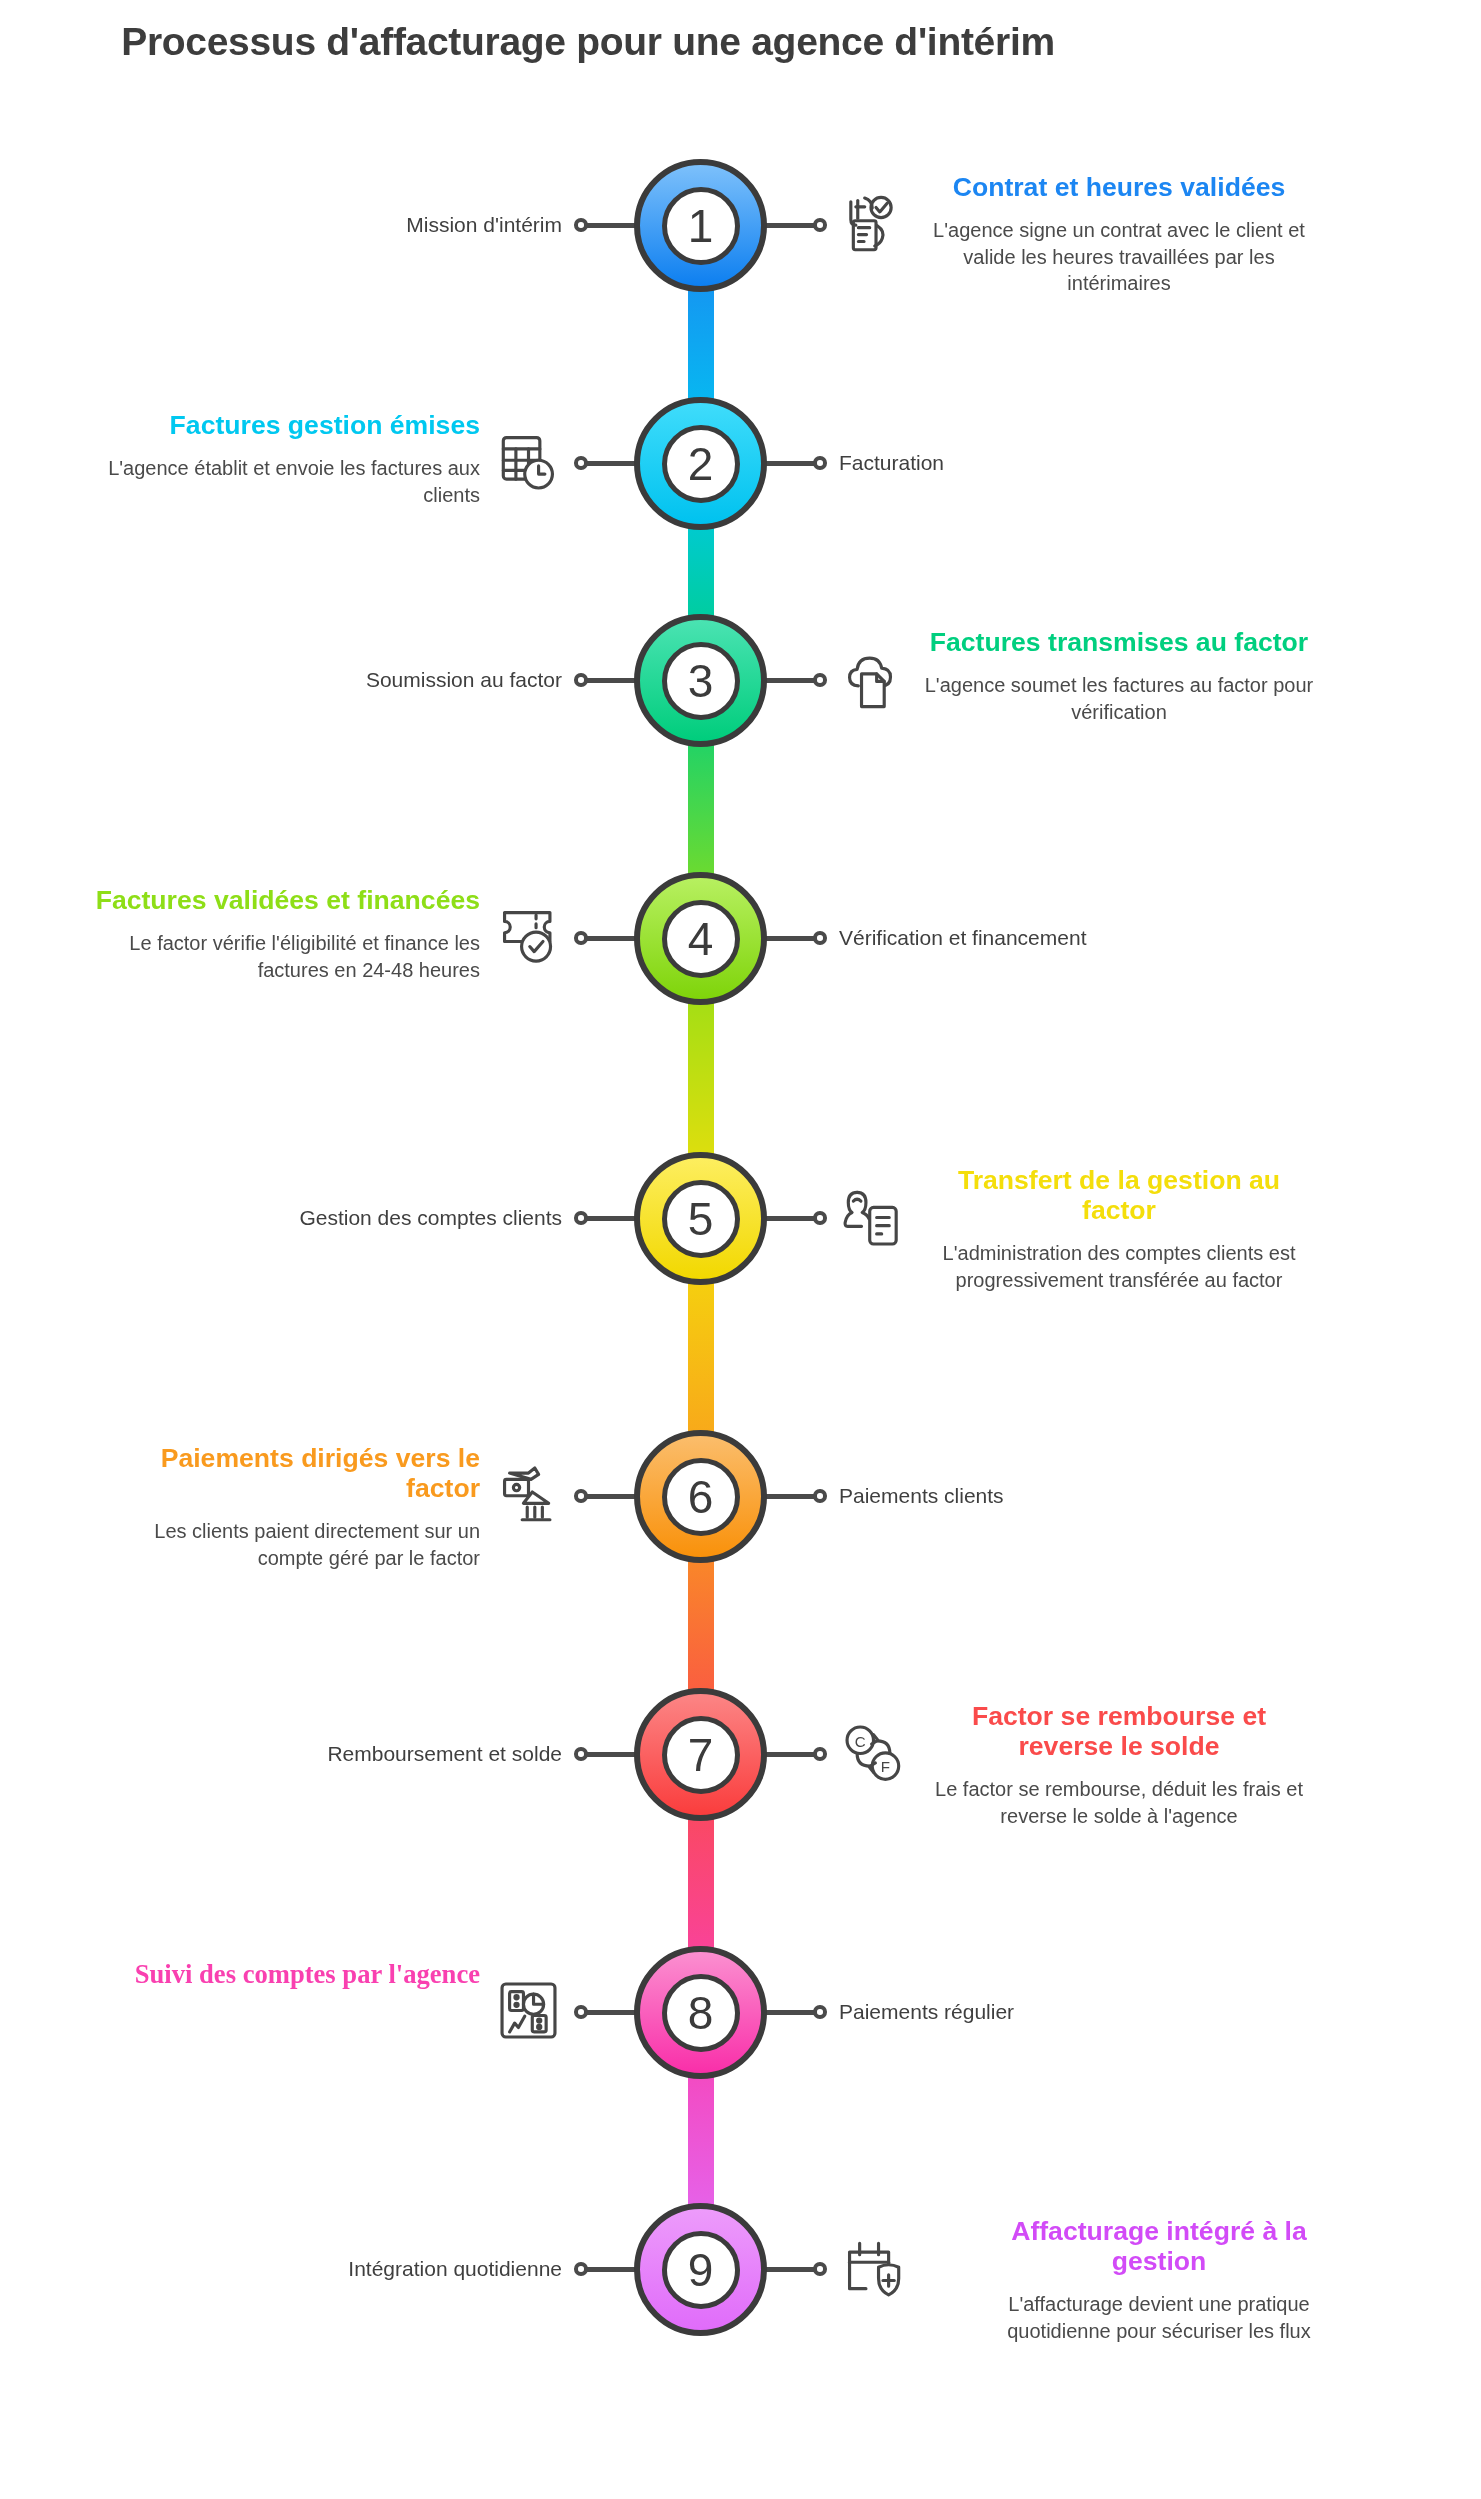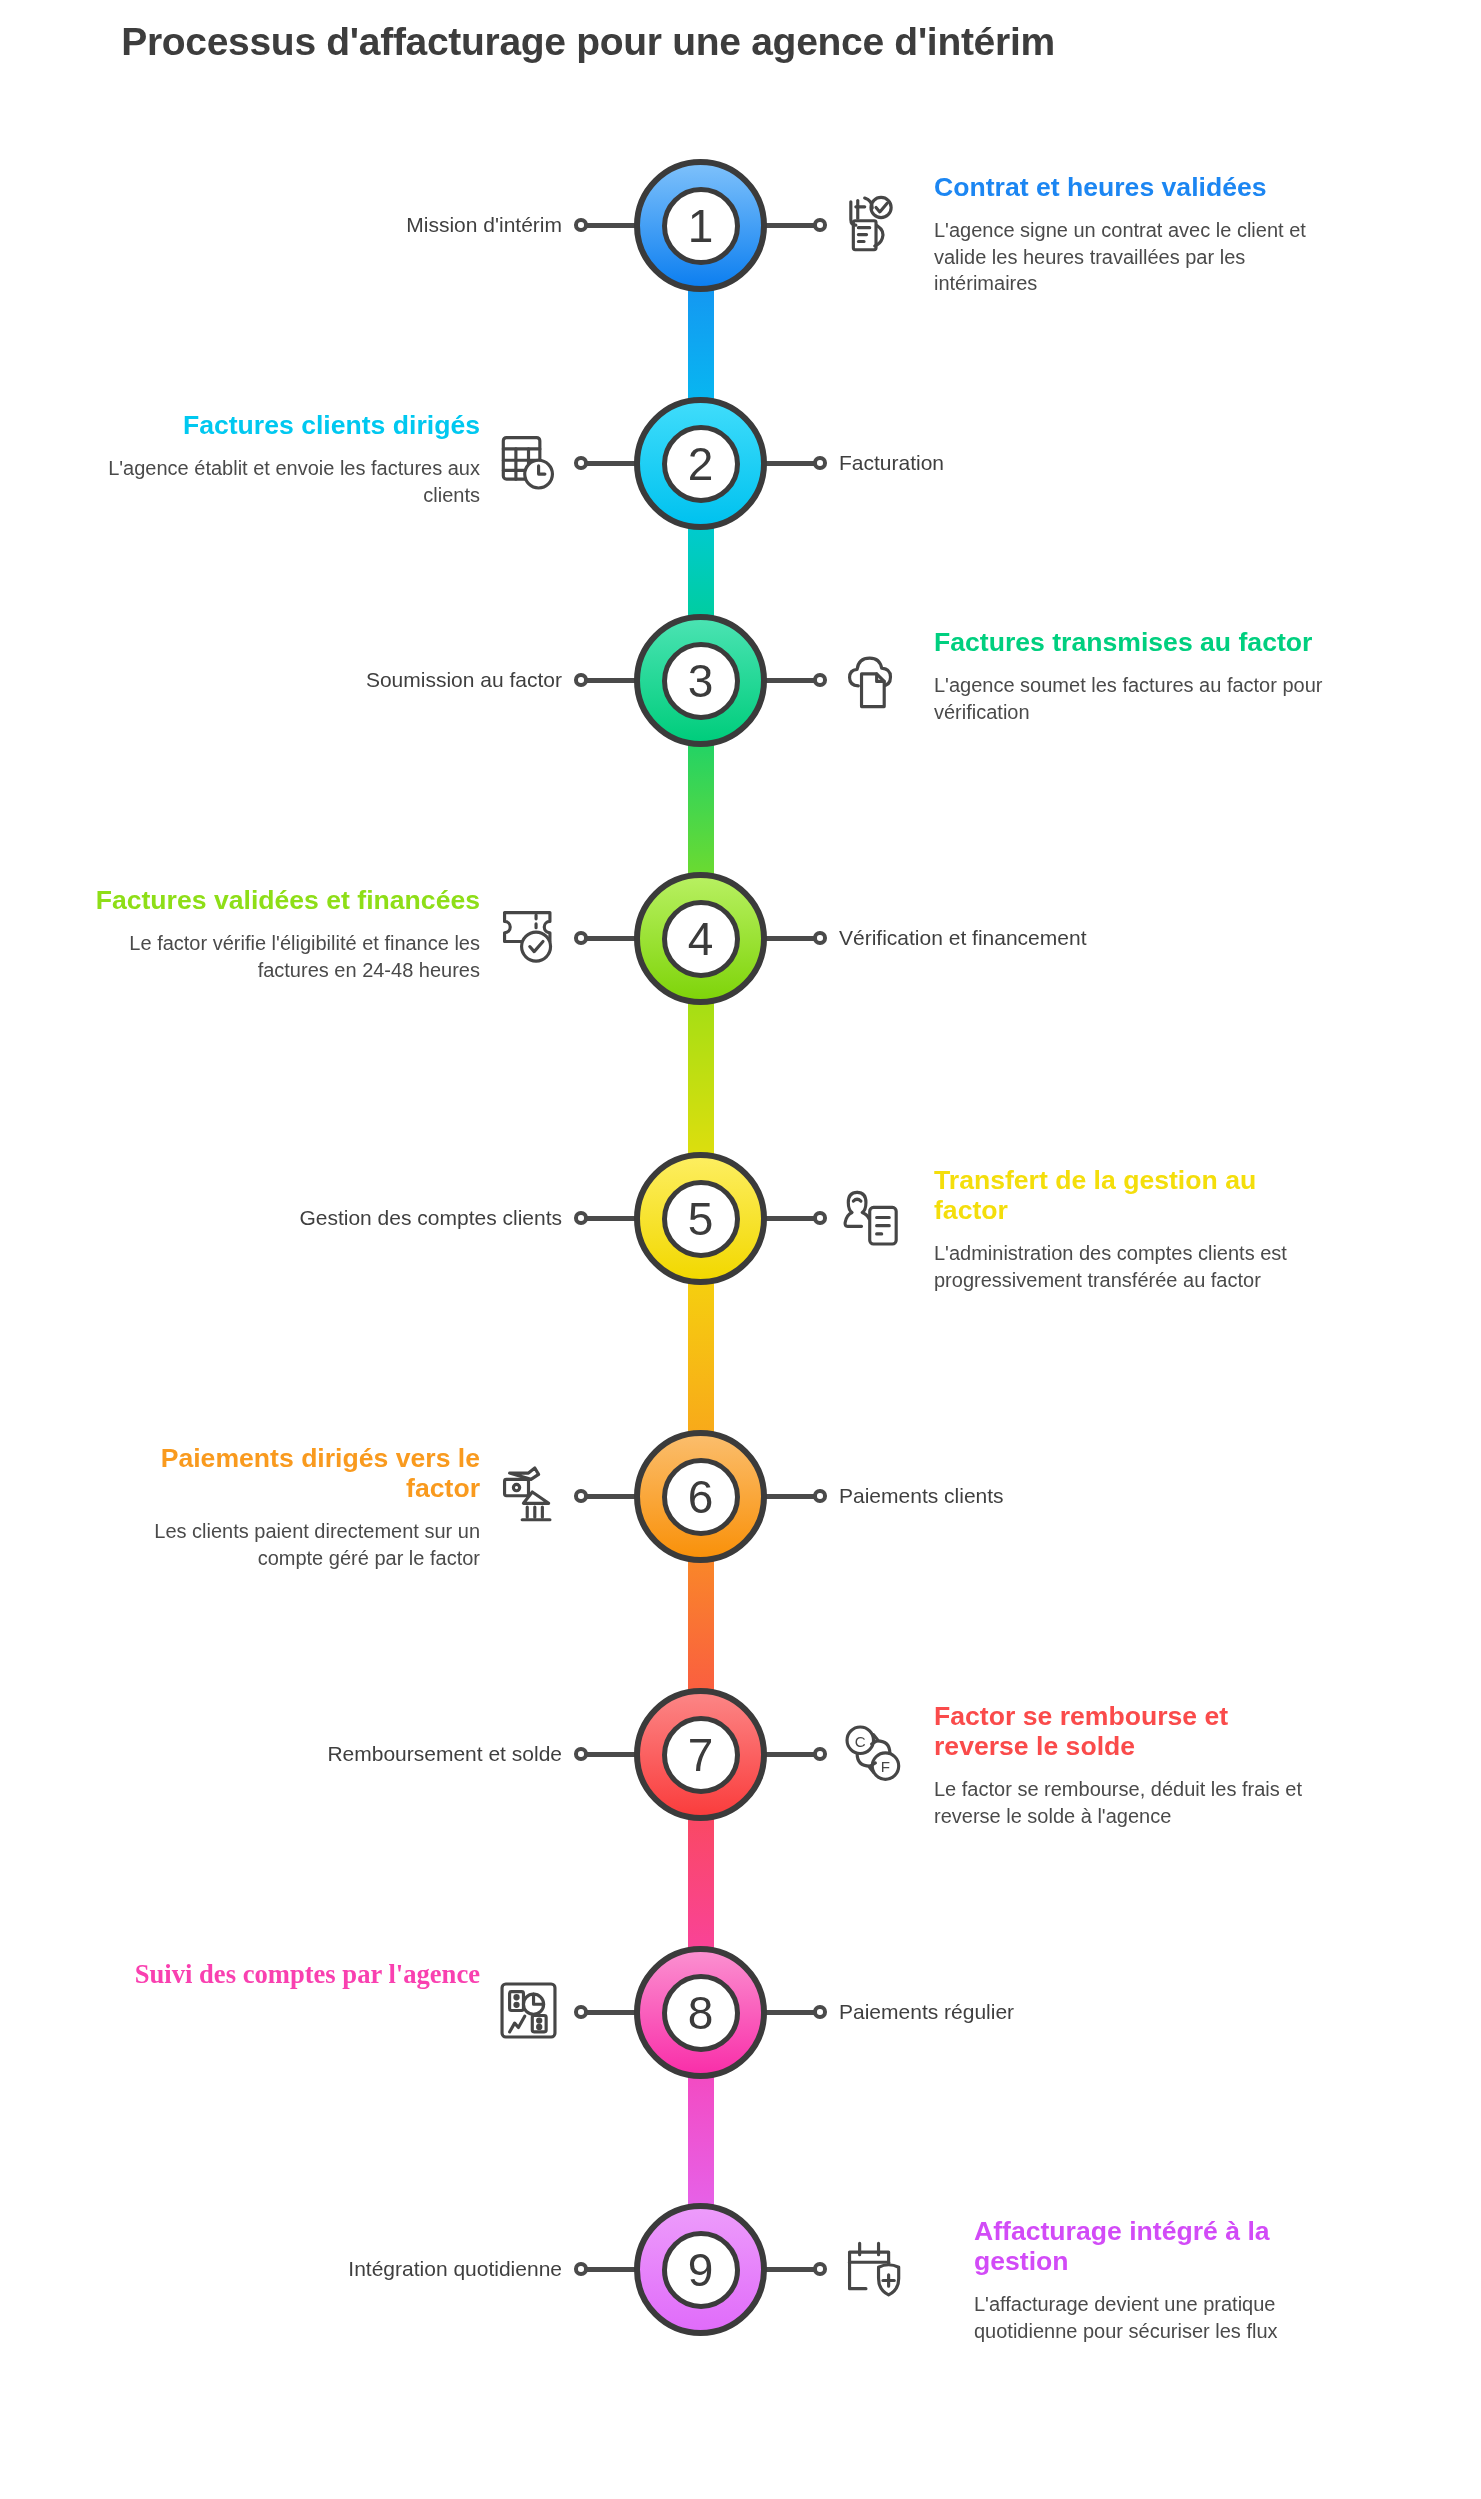--- a/index.html
+++ b/index.html
@@ -112,21 +112,21 @@
   .sidelabel.left  { text-align: center; transform: translateY(-50%); }
   .sidelabel.right { text-align: right;  transform: translateY(-50%); }
 
   
   .content {
     position: absolute;
     width: 396px;
     z-index: 5;
   }
   .content.left  { text-align: right; }
-  .content.right { text-align: left; margin-left: 13px;  }
+  .content.right { text-align: center;  }
   .c-head {
     font-size: 26.6px;
     font-weight: bold;
     line-height: 1.12;
     margin: 0 0 14.7px 0;
   }
   .c-body {
     font-size: 20px;
     line-height: 1.32;
     color: #4a4a4a;
@@ -194,21 +194,21 @@
       <div class="icon" style="left:497px; top:-33px;">
         <svg viewBox="0 0 100 100" fill="none" stroke="#464646" stroke-width="5" stroke-linecap="round" stroke-linejoin="round">
     <rect x="10" y="12" width="58" height="66" rx="5"></rect>
     <path d="M10 30 h58 M10 48 h58 M10 64 h58"></path>
     <path d="M30 30 v48 M50 30 v34"></path>
     <circle cx="66" cy="70" r="22" fill="#fff"></circle>
     <path d="M66 57 v13 h10"></path>
   </svg>
       </div>
       <div class="content left" style="left:84px; top:-52px;">
-            <div class="c-head" style="color:#00c8f0;">Factures clients dirigés</div>
+            <div class="c-head" style="color:#00c8f0;">Factures gestion émises</div>
             <div class="c-body">L'agence établit et envoie les factures aux clients</div>
           </div>
       <div class="conn" style="left:763px; top:-2.3px; width:52px;"></div>
       <div class="conn-dot" style="left:813px; top:-6.8px;"></div>
       <div class="sidelabel right" style="left:839px; top:0;">Facturation</div>
       <div class="node" style="top:-66px; background:linear-gradient(to bottom, #3fdcfb, #00c2ef);">
           <div class="node-inner">2</div>
         </div>
     </div>
     <div class="step" style="top:680px;">

